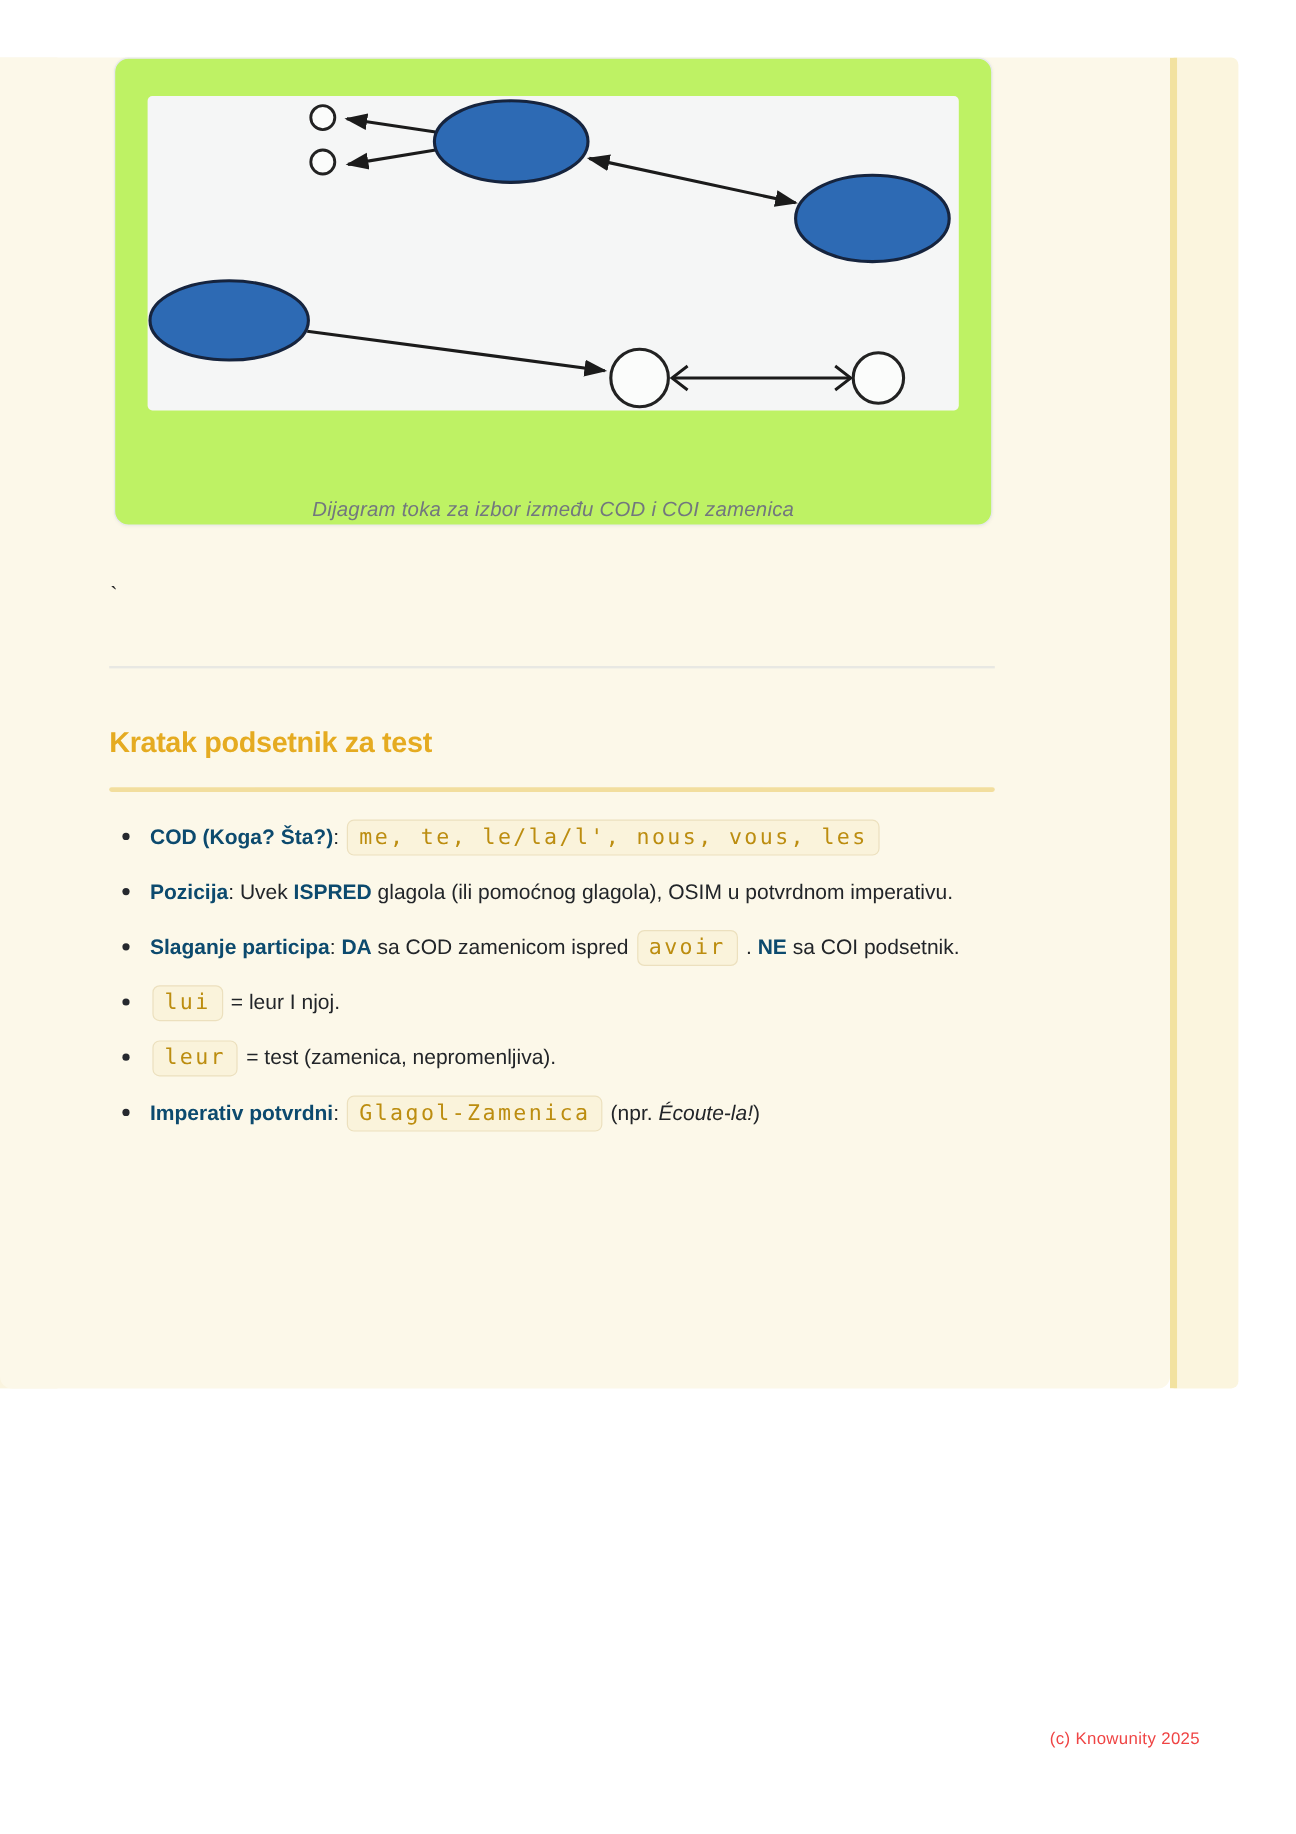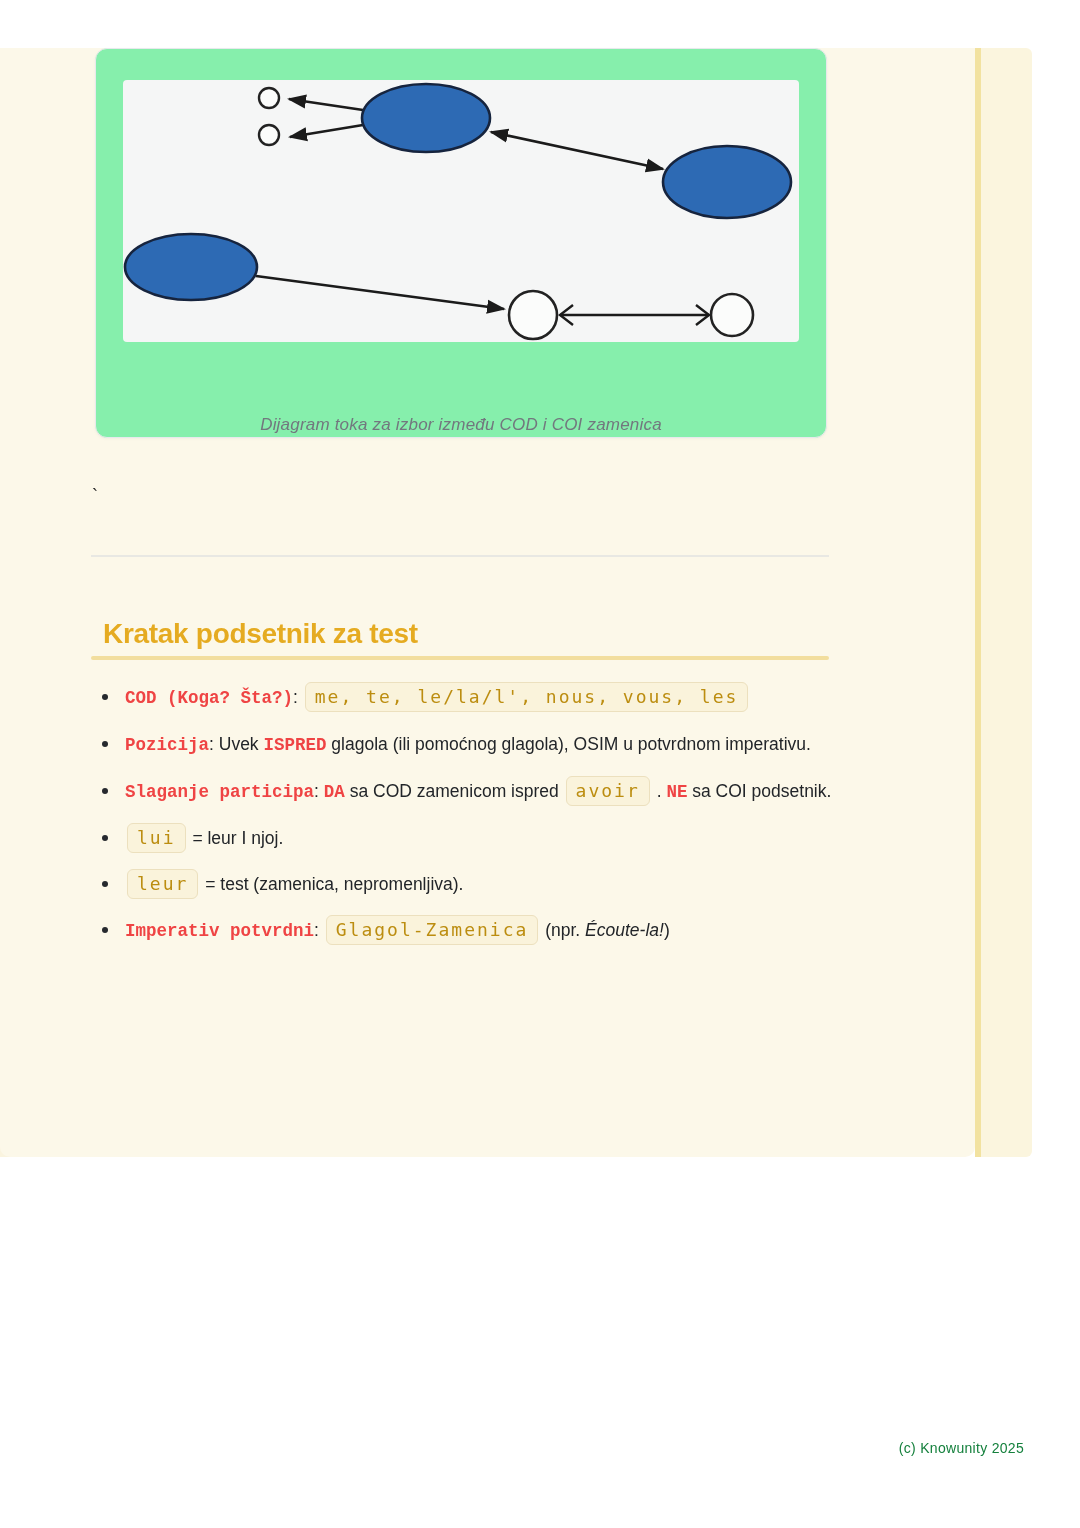--- a/index.html
+++ b/index.html
@@ -17,21 +17,21 @@
     background:#FAF4DF;
   }
   .next-page-edge{
     position:absolute;left:975px;top:48px;width:57px;height:1109px;
     background:#FBF5DE;border-left:6px solid #F2E2A0;
     border-radius:0 6px 6px 0;box-sizing:border-box;
   }
   
   .figure-card{
     position:absolute;left:95px;top:48px;width:732px;height:390px;
-    background:#86efac;border:1px solid #E7E9EC;border-radius:12px;
+    background:#bef264;border:1px solid #E7E9EC;border-radius:12px;
     box-sizing:border-box;box-shadow:0 1px 3px rgba(0,0,0,0.04);
   }
   .diagram-wrap{
     position:absolute;left:27px;top:31px;width:676px;height:262px;
     background:#F5F6F6;border-radius:4px;
   }
   .figure-caption{
     position:absolute;left:0;top:366px;width:100%;text-align:center;
     font-style:italic;font-size:17px;color:#72777E;letter-spacing:0.2px;
   }
@@ -40,53 +40,53 @@
     position:absolute;left:92px;top:486px;font-size:18px;color:#2A2A2A;
   }
   
   .section-divider{
     position:absolute;left:91px;top:555px;width:738px;height:2px;
     background:#E8E8E3;border:none;margin:0;
   }
   
   .section-heading{
     position:absolute;left:91px;top:606px;width:760px;
-    font-size:28px;font-weight:700;color:#E5AB21;letter-spacing:-0.3px;
-    margin:12px;
+    font-size:24px;font-weight:700;color:#E5AB21;letter-spacing:-0.3px;
+    margin:0;
   }
   .heading-underline{
     position:absolute;left:91px;top:656px;width:738px;height:4px;
     background:#F2DE9E;border-radius:2px;
   }
   
   .reminder-list{
     position:absolute;left:91px;top:680px;width:745px;
     list-style:none;margin:0;padding:0;
   }
   .bullet-item{
     position:relative;padding-left:34px;margin-bottom:12px;
     font-size:17.5px;line-height:34px;color:#222529;
   }
   .bullet-item::before{
     content:"";position:absolute;left:11px;top:14px;width:6px;height:6px;
     border-radius:50%;background:#26292E;
   }
-  .seg-bold{font-weight:700;color:#ef4444;font-family:Liberation Mono, monospace;}
+  .seg-bold{font-weight:700;color:#0c4a6e;}
   .seg-italic{font-style:italic;margin-top:11px;}
   .seg-code{
     font-family:"DejaVu Sans Mono","Liberation Mono",monospace;
     font-size:18px;letter-spacing:2px;color:#BC8D10;
     background:#FAF3DB;border:1px solid #ECE0BE;border-radius:6px;
     padding:3px 9px;margin:0 2px;white-space:nowrap;display:inline-block;
     line-height:22px;
   }
   
   .footer-copyright{
-    position:absolute;right:56px;top:1440px;
-    font-size:14px;color:#15803d;letter-spacing:0.3px;
+    position:absolute;right:80px;top:1440px;
+    font-size:14px;color:#ef4444;letter-spacing:0.3px;
   }
 </style>
 </head>
 <body>
 
 <div class="left-strip"></div>
 <div class="doc-page"></div>
 <div class="next-page-edge"></div>
 
 <div class="figure-card">

